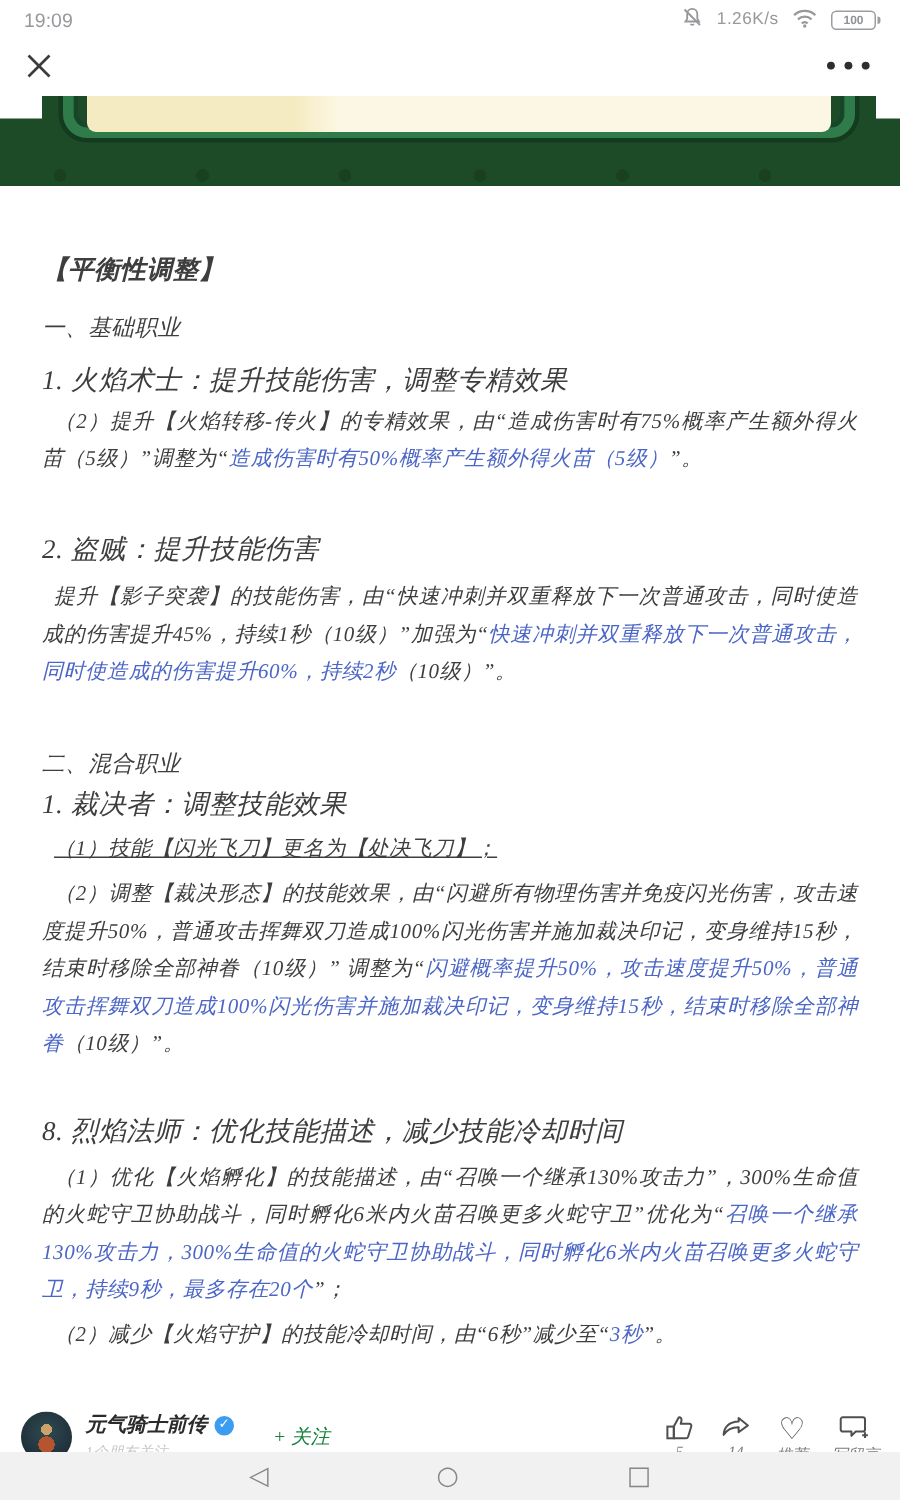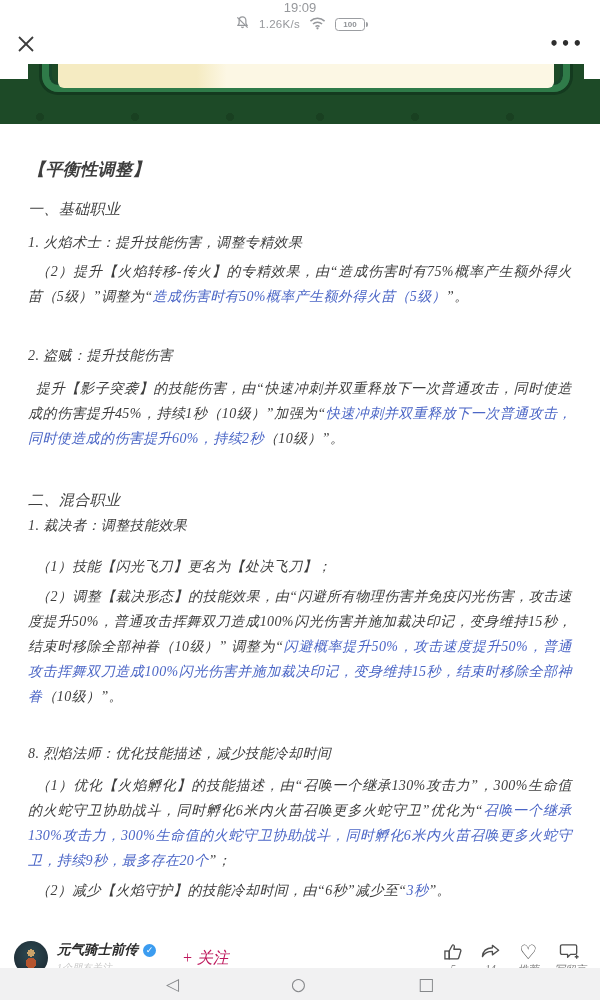--- a/index.html
+++ b/index.html
@@ -8,21 +8,20 @@
     position:relative; width:600px; height:1000px; margin:0 auto;
     background:#ffffff; overflow:hidden;
     font-family:"Liberation Serif","DejaVu Serif",serif;
   }
 
   
   .status-bar{
     height:26px; display:flex; align-items:center; justify-content:space-between;
     padding:0 16px; color:#96989c; font-size:13px;
     font-family:"Liberation Sans","DejaVu Sans",sans-serif;
-    flex-direction:column;
   }
   .status-right{ display:flex; align-items:center; gap:9px; }
   .net-speed{ font-size:11.5px; letter-spacing:.3px;text-align:center; }
   .battery{
     position:relative; width:30px; height:13px; border:1.5px solid #9b9da1;
     border-radius:3.5px; display:flex; align-items:center; justify-content:center;
     font-size:8px; color:#8f9296; font-weight:bold;text-align:right;
   }
   .battery:after{
     content:""; position:absolute; right:-4px; top:3px; width:2.5px; height:5px;
@@ -62,21 +61,21 @@
     opacity:.55;
   }
   .banner .notch-l{ position:absolute; left:0; top:0; width:28px; height:15px; background:#fff; }
   .banner .notch-r{ position:absolute; right:0; top:0; width:16px; height:15px; background:#fff; }
 
   
   .article{ padding:0 28px 0 28px; color:#3e3e3e; font-style:italic; }
   .blk{ font-size:14px; line-height:25px; text-align:justify; letter-spacing:.4px; }
   .blk.h1{ font-size:17px; font-weight:bold; line-height:24px; }
   .blk.h2{ font-size:15px; font-weight:normal; line-height:22px; }
-  .blk.sub{ font-size:14px; line-height:22px; }
+  .blk.sub{ font-size:18px; line-height:22px; }
   .blk.p{ text-indent:8px; }
   .blue{ color:#4b66c6; }
 
   
   .footer-bar{
     position:absolute; left:0; right:0; bottom:17px; height:50px; background:#fff;
     display:flex; align-items:center; padding:0 14px;
     font-family:"Liberation Serif","DejaVu Serif",serif;
   }
   .avatar{
@@ -88,21 +87,21 @@
   }
   .acct{ margin-left:9px; }
   .acct-line{ display:flex; align-items:center; gap:5px; }
   .acct-name{ font-size:13.5px; color:#2b2b2b; font-style:italic; font-weight:bold; }
   .verified{
     width:13px; height:13px; border-radius:50%; background:#3b9cf0; color:#fff;
     font-size:9px; line-height:13px; text-align:center;
     font-family:"DejaVu Sans",sans-serif;
   }
   .acct-sub{ font-size:10px; color:#c8c8c8; margin-top:2px; font-style:italic; }
-  .follow-btn{ margin-left:26px; font-size:16px; color:#be185d; font-style:italic; cursor:pointer; }
+  .follow-btn{ margin-left:26px; font-size:13px; color:#15803d; font-style:italic; cursor:pointer; }
   .actions{ margin-left:auto; display:flex; align-items:flex-start; gap:16px; }
   .action{ display:flex; flex-direction:column; align-items:center; gap:1px; cursor:pointer; color:#5a5a5a; }
   .action .ic{ height:22px; display:flex; align-items:flex-end; }
   .action .lbl{ font-size:10.5px; color:#7b7b7b; font-style:italic; }
   .heart-glyph{ font-size:20px; line-height:20px; color:#4f4f4f; font-family:"DejaVu Sans",sans-serif; font-style:normal; }
 
   
   .android-nav{
     position:absolute; left:0; right:0; bottom:0; height:32px; background:#f1f1f2;
     display:flex; align-items:center; justify-content:center; gap:112px;
@@ -152,29 +151,29 @@
 
   <div class="banner">
     <div class="frame"></div>
     <div class="cream"></div>
     <div class="motifs"></div>
     <div class="notch-l"></div>
     <div class="notch-r"></div>
   </div>
 
   <div class="article">
-      <div class="blk h1" style="margin-top: 34px;"><span>【平衡性调整】</span></div>
+      <div class="blk h1" style="margin-top: 44px;"><span>【平衡性调整】</span></div>
       <div class="blk h2" style="margin-top: 16px;"><span>一、基础职业</span></div>
       <div class="blk sub" style="margin-top: 12px;"><span>1. 火焰术士：提升技能伤害，调整专精效果</span></div>
       <div class="blk p" style="margin-top: 5px;"><span>（2）提升【火焰转移-传火】的专精效果，由“造成伤害时有75%概率产生额外得火苗（5级）”调整为“</span><span class="blue">造成伤害时有50%概率产生额外得火苗（5级）</span><span>”。</span></div>
       <div class="blk sub" style="margin-top: 36px;"><span>2. 盗贼：提升技能伤害</span></div>
       <div class="blk p" style="margin-top: 9px;"><span>提升【影子突袭】的技能伤害，由“快速冲刺并双重释放下一次普通攻击，同时使造成的伤害提升45%，持续1秒（10级）”加强为“</span><span class="blue">快速冲刺并双重释放下一次普通攻击，同时使造成的伤害提升60%，持续2秒</span><span>（10级）”。</span></div>
       <div class="blk h2" style="margin-top: 38px;"><span>二、混合职业</span></div>
       <div class="blk sub" style="margin-top: 4px;"><span>1. 裁决者：调整技能效果</span></div>
-      <div class="blk p" style="margin-top: 17px;"><span>（1）技能【闪光飞刀】更名为【处决飞刀】；</span></div>
+      <div class="blk p" style="margin-top: 7px; text-decoration: underline;"><span>（1）技能【闪光飞刀】更名为【处决飞刀】；</span></div>
       <div class="blk p" style="margin-top: 5px;"><span>（2）调整【裁决形态】的技能效果，由“闪避所有物理伤害并免疫闪光伤害，攻击速度提升50%，普通攻击挥舞双刀造成100%闪光伤害并施加裁决印记，变身维持15秒，结束时移除全部神眷（10级）” 调整为“</span><span class="blue">闪避概率提升50%，攻击速度提升50%，普通攻击挥舞双刀造成100%闪光伤害并施加裁决印记，变身维持15秒，结束时移除全部神眷</span><span>（10级）”。</span></div>
       <div class="blk sub" style="margin-top: 34px;"><span>8. 烈焰法师：优化技能描述，减少技能冷却时间</span></div>
       <div class="blk p" style="margin-top: 8px;"><span>（1）优化【火焰孵化】的技能描述，由“召唤一个继承130%攻击力”，300%生命值的火蛇守卫协助战斗，同时孵化6米内火苗召唤更多火蛇守卫”优化为“</span><span class="blue">召唤一个继承130%攻击力，300%生命值的火蛇守卫协助战斗，同时孵化6米内火苗召唤更多火蛇守卫，持续9秒，最多存在20个</span><span>”；</span></div>
       <div class="blk p" style="margin-top: 5px;"><span>（2）减少【火焰守护】的技能冷却时间，由“6秒”减少至“</span><span class="blue">3秒</span><span>”。</span></div>
     </div>
 
   <div class="footer-bar">
     <div class="avatar"></div>
     <div class="acct">
       <div class="acct-line">

